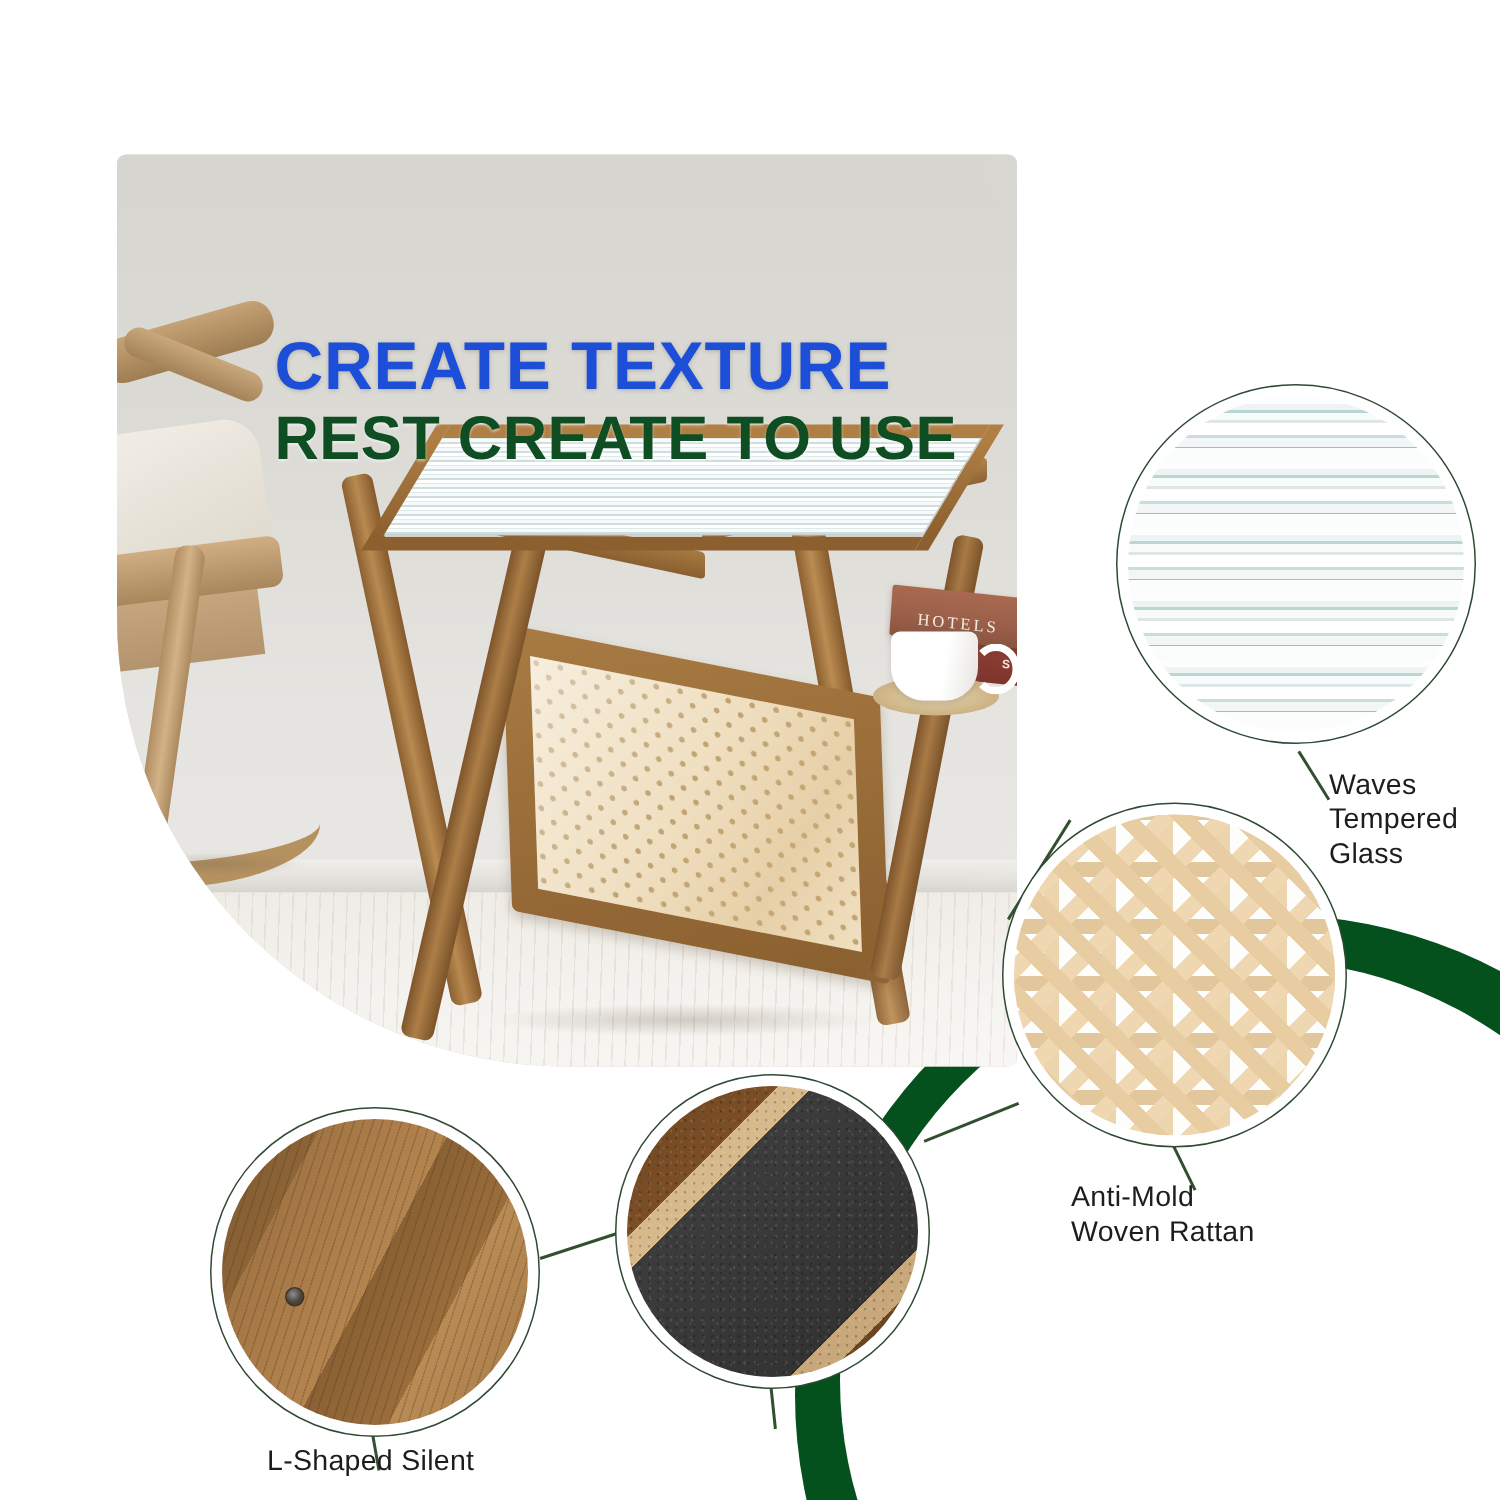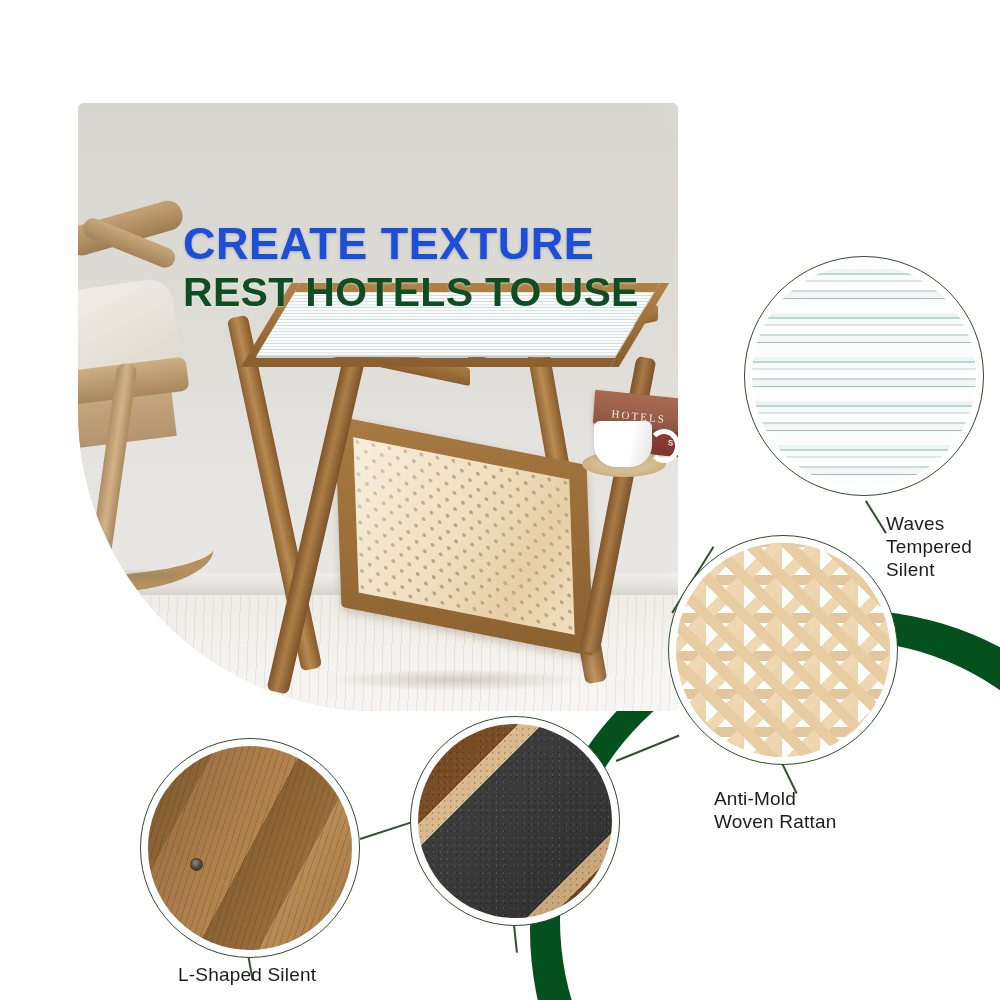--- a/index.html
+++ b/index.html
@@ -452,21 +452,21 @@
       </div>
       <div class="coaster"></div>
       <div class="cup"></div>
       <div class="cup-handle"></div>
     </div>
 
     <div class="hero-vignette"></div>
 
     <div class="headline">
       <div class="headline-line1">CREATE TEXTURE</div>
-      <div class="headline-line2">REST HOTELS TO USE</div>
+      <div class="headline-line2">REST CREATE TO USE</div>
     </div>
   </div>
 
   <div class="detail-circle" id="circle-glass">
     <div class="inner">
       <div class="swatch-glass"></div>
     </div>
   </div>
 
   <div class="detail-circle" id="circle-rattan">
@@ -483,18 +483,18 @@
 
   <div class="detail-circle" id="circle-shelf">
     <div class="inner">
       <div class="swatch-shelf"></div>
       <div class="screw"></div>
     </div>
   </div>
 
   <div class="label" id="label-glass">Waves
 Tempered
-Silent</div>
+Glass</div>
   <div class="label" id="label-rattan">Anti-Mold
 Woven Rattan</div>
   <div class="label" id="label-shelf">L-Shaped Silent</div>
 
 </div>
 
 </body></html>

